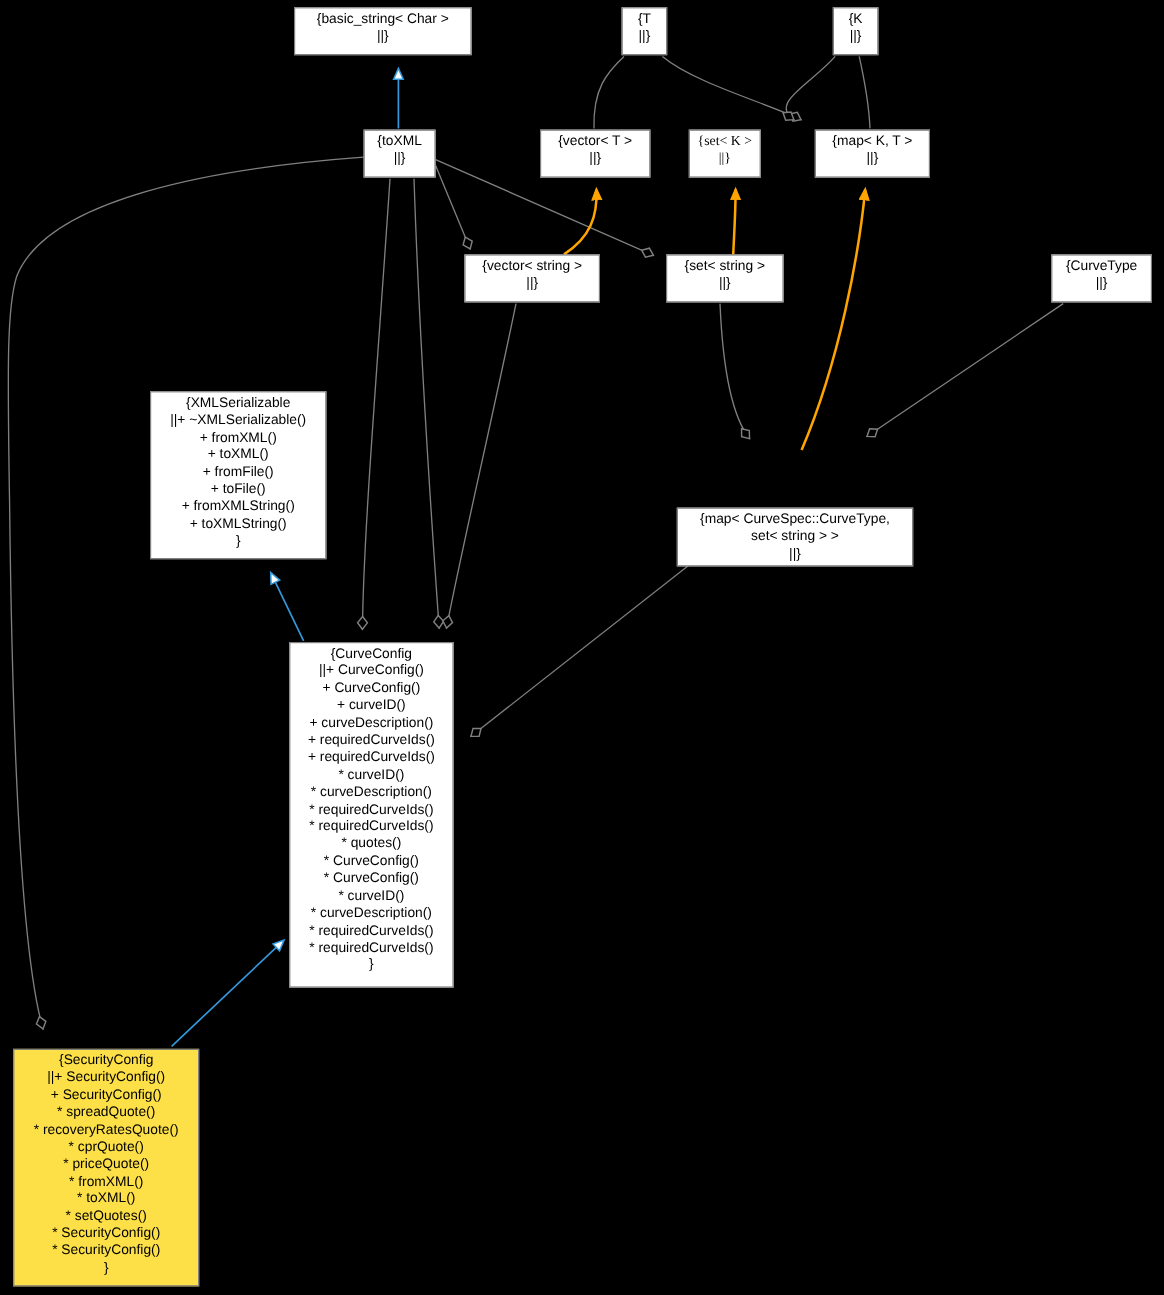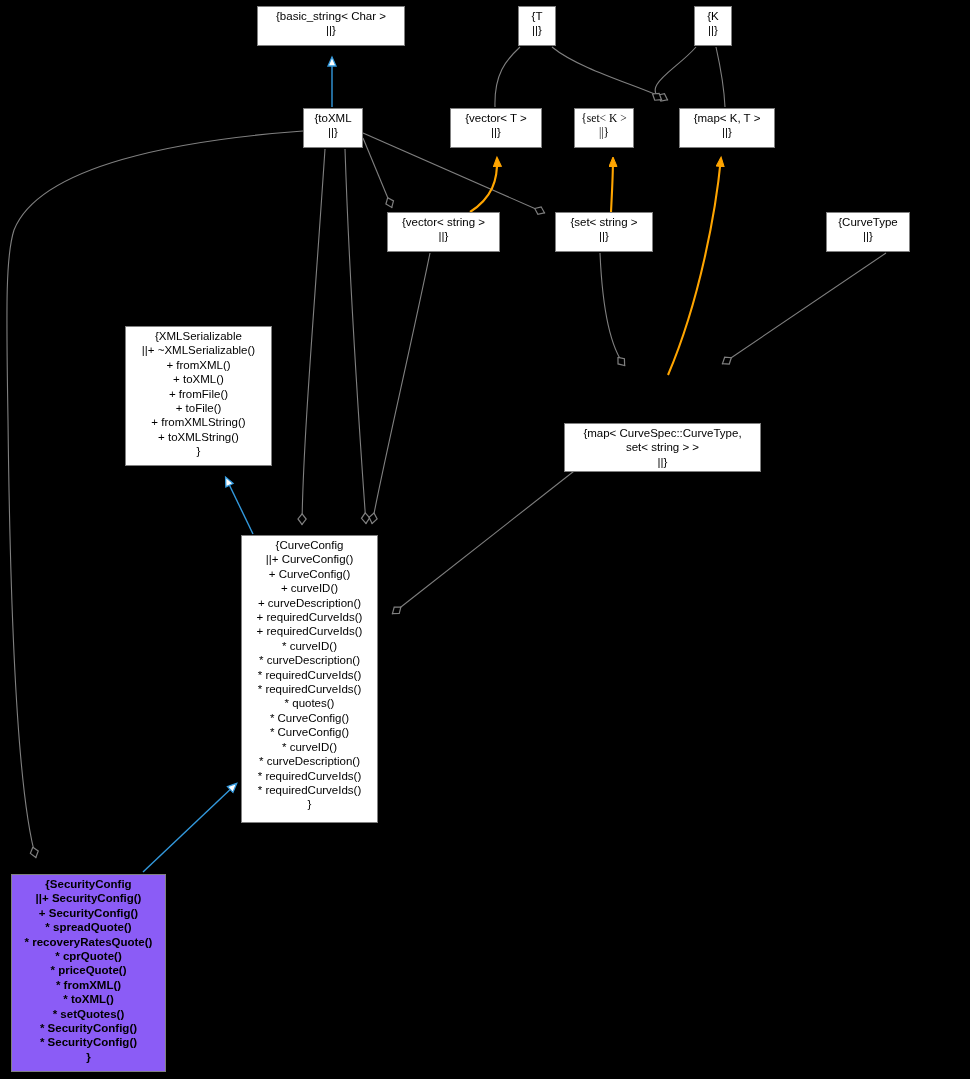--- a/index.html
+++ b/index.html
@@ -31,22 +31,21 @@
     border: 1px solid #808080;
     color: #000000;
     font-size: 11.5px;
     line-height: 14.4px;
     text-align: center;
     padding: 2px 3px 2px 3px;
     white-space: pre;
     z-index: 5;
   }
   .node.highlight {
-    background: #8b5cf6;
-    font-weight: bold;
+    background: #fde047;
   }
   .node .title {
     text-align: center;
     display: block;
   }
   .node .members {
     text-align: center;
     display: block;
   }
   .node .members .m {
@@ -104,30 +103,30 @@
     <path d="M470,212 C492,198 498,180 497,158" fill="none" stroke="#ffa500" stroke-width="2.1" marker-end="url(#arrowTemplate)"></path>
     <path d="M611,212 C612,192 613,175 613,158" fill="none" stroke="#ffa500" stroke-width="2.1" marker-end="url(#arrowTemplate)"></path>
     <path d="M668,375 C700,300 716,210 721,158" fill="none" stroke="#ffa500" stroke-width="2.1" marker-end="url(#arrowTemplate)"></path>
 
     <path d="M332,107 L332,58" fill="none" stroke="#3399dd" stroke-width="1.4" marker-end="url(#arrowInherit)"></path>
     <path d="M253,534 L226,478" fill="none" stroke="#3399dd" stroke-width="1.4" marker-end="url(#arrowInherit)"></path>
     <path d="M143,872 L236,784" fill="none" stroke="#3399dd" stroke-width="1.4" marker-end="url(#arrowInherit)"></path>
   </svg>
 
   <div id="nodes-layer">
-      <div class="node" style="left: 257px; top: 6px; width: 148px; min-height: 40px;"><span class="title">{basic_string&lt; Char &gt;</span><span class="closer">||}</span></div>
+      <div class="node" style="left: 245px; top: 6px; width: 148px; min-height: 40px;"><span class="title">{basic_string&lt; Char &gt;</span><span class="closer">||}</span></div>
       <div class="node" style="left: 518px; top: 6px; width: 38px; min-height: 40px;"><span class="title">{T</span><span class="closer">||}</span></div>
       <div class="node" style="left: 694px; top: 6px; width: 38px; min-height: 40px;"><span class="title">{K</span><span class="closer">||}</span></div>
       <div class="node" style="left: 303px; top: 108px; width: 60px; min-height: 40px;"><span class="title">{toXML</span><span class="closer">||}</span></div>
       <div class="node" style="left: 450px; top: 108px; width: 92px; min-height: 40px;"><span class="title">{vector&lt; T &gt;</span><span class="closer">||}</span></div>
       <div class="node" style="left: 574px; top: 108px; width: 60px; min-height: 40px; font-family: Liberation Serif, serif;"><span class="title">{set&lt; K &gt;</span><span class="closer">||}</span></div>
       <div class="node" style="left: 679px; top: 108px; width: 96px; min-height: 40px;"><span class="title">{map&lt; K, T &gt;</span><span class="closer">||}</span></div>
       <div class="node" style="left: 387px; top: 212px; width: 113px; min-height: 40px;"><span class="title">{vector&lt; string &gt;</span><span class="closer">||}</span></div>
       <div class="node" style="left: 555px; top: 212px; width: 98px; min-height: 40px;"><span class="title">{set&lt; string &gt;</span><span class="closer">||}</span></div>
-      <div class="node" style="left: 826px; top: 212px; width: 84px; min-height: 40px;"><span class="title">{CurveType</span><span class="closer">||}</span></div>
+      <div class="node" style="left: 876px; top: 212px; width: 84px; min-height: 40px;"><span class="title">{CurveType</span><span class="closer">||}</span></div>
       <div class="node" style="left: 125px; top: 326px; width: 147px; min-height: 140px;"><span class="title">{XMLSerializable</span><span class="members"><span class="m">||+ ~XMLSerializable()</span><span class="m">+ fromXML()</span><span class="m">+ toXML()</span><span class="m">+ fromFile()</span><span class="m">+ toFile()</span><span class="m">+ fromXMLString()</span><span class="m">+ toXMLString()</span></span><span class="closer">}</span></div>
       <div class="node" style="left: 564px; top: 375px; width: 197px; min-height: 48px; margin-top: 48px;"><span class="title">{map&lt; CurveSpec::CurveType,
 set&lt; string &gt; &gt;</span><span class="closer">||}</span></div>
       <div class="node" style="left: 241px; top: 535px; width: 137px; min-height: 288px;"><span class="title">{CurveConfig</span><span class="members"><span class="m">||+ CurveConfig()</span><span class="m">+ CurveConfig()</span><span class="m">+ curveID()</span><span class="m">+ curveDescription()</span><span class="m">+ requiredCurveIds()</span><span class="m">+ requiredCurveIds()</span><span class="m">* curveID()</span><span class="m">* curveDescription()</span><span class="m">* requiredCurveIds()</span><span class="m">* requiredCurveIds()</span><span class="m">* quotes()</span><span class="m">* CurveConfig()</span><span class="m">* CurveConfig()</span><span class="m">* curveID()</span><span class="m">* curveDescription()</span><span class="m">* requiredCurveIds()</span><span class="m">* requiredCurveIds()</span></span><span class="closer">}</span></div>
       <div class="node highlight" style="left: 11px; top: 874px; width: 155px; min-height: 198px;"><span class="title">{SecurityConfig</span><span class="members"><span class="m">||+ SecurityConfig()</span><span class="m">+ SecurityConfig()</span><span class="m">* spreadQuote()</span><span class="m">* recoveryRatesQuote()</span><span class="m">* cprQuote()</span><span class="m">* priceQuote()</span><span class="m">* fromXML()</span><span class="m">* toXML()</span><span class="m">* setQuotes()</span><span class="m">* SecurityConfig()</span><span class="m">* SecurityConfig()</span></span><span class="closer">}</span></div>
     </div>
 
 </div>
 
 </body></html>

